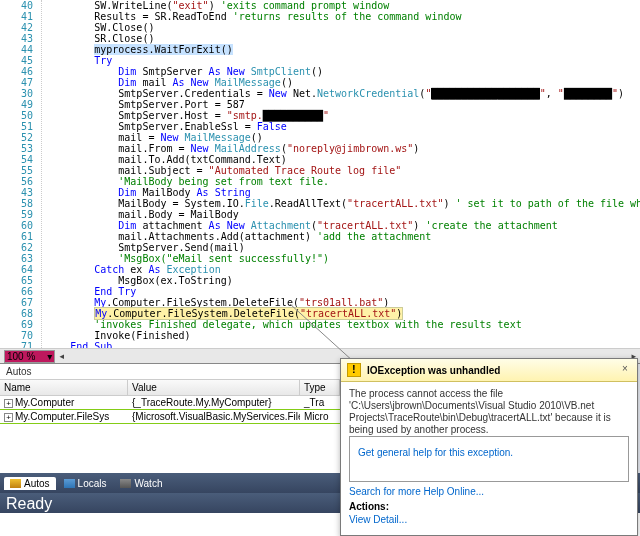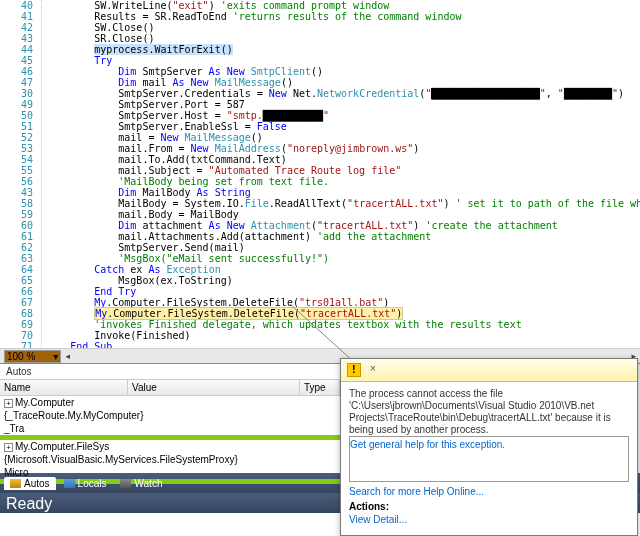--- a/index.html
+++ b/index.html
@@ -12,51 +12,51 @@
 .kw { color: #0000ff; }
 .str { color: #a31515; }
 .cm { color: #008000; }
 .ty { color: #2b91af; }
 .id { color: #000; }
 .redact { background: #000; color: #000; display: inline-block; }
 .hl1 { background: #c6e2ff; }
 .hl2 { background: #fff2a8; border: 1px solid #cc9; }
 .breakpoint-row { position: relative; }
 .zoom-bar { height: 15px; background: #e8e8e8; border-top: 1px solid #ccc; display: flex; align-items: center; font-family: 'Segoe UI', sans-serif; font-size: 10px; padding: 0 4px; gap: 4px; }
-.zoom-bar .combo { border: 1px solid #999; background: #a16207; padding: 0 2px; display: flex; align-items: center; gap: 18px; }
+.zoom-bar .combo { border: 1px solid #999; background: #be185d; padding: 0 2px; display: flex; align-items: center; gap: 12px; }
 .zoom-bar .arrow-left, .zoom-bar .arrow-right { color: #444; font-size: 9px; }
 .zoom-bar .spacer { flex: 1; }
 .autos-panel { height: 110px; border-top: 1px solid #888; background: #fff; font-family: 'Segoe UI', sans-serif; font-size: 10px; display: flex; flex-direction: column; width: 340px; }
 .autos-title { padding: 2px 6px; color: #333; }
 .autos-head { display: flex; border-top: 1px solid #ccc; border-bottom: 1px solid #ccc; background: linear-gradient(#fafafa,#e8e8e8); }
 .autos-head div { padding: 2px 4px; border-right: 1px solid #ccc; }
 .col-name { width: 128px; flex-shrink: 0; }
 .col-val { flex: 1; }
 .col-type { width: 40px; flex-shrink: 0; }
-.autos-row { display: flex; border-bottom: 5px solid #84cc16; flex-direction: column; }
+.autos-row { display: flex; border-bottom: 1px solid #84cc16; }
 .autos-row div { padding: 1px 4px; overflow: hidden; white-space: nowrap; }
 .autos-row .exp { display: inline-block; width: 9px; height: 9px; border: 1px solid #888; text-align: center; line-height: 7px; font-size: 8px; margin-right: 2px; }
 .tab-strip { height: 20px; background: linear-gradient(#4a5d7a,#364560); display: flex; align-items: center; padding-left: 4px; gap: 2px; font-family: 'Segoe UI', sans-serif; font-size: 10px; color: #fff; }
 .tab-strip .tab { padding: 1px 6px; display: flex; align-items: center; gap: 3px; }
 .tab-strip .tab.active { background: #fff; color: #000; border-radius: 2px 2px 0 0; }
 .tab-strip .ico { width: 11px; height: 9px; display: inline-block; }
 .ico-autos { background: linear-gradient(#f0c030,#c08010); }
 .ico-locals { background: linear-gradient(#5b9bd5,#2e75b6); }
 .ico-watch { background: linear-gradient(#888,#555); }
 .status-bar { height: 20px; background: linear-gradient(#4a5d7a,#364560); color: #fff; font-family: 'Segoe UI', sans-serif; font-size: 16px; padding: 2px 6px; }
 .exception-popup { position: absolute; right: 2px; top: 358px; width: 298px; background: #fff; border: 1px solid #7a7a7a; font-family: 'Segoe UI', sans-serif; font-size: 10px; box-shadow: 0 2px 6px rgba(0,0,0,.3); }
 .ex-head { background: linear-gradient(#fffde7,#fff3b0); border-bottom: 1px solid #d0c060; padding: 4px 6px; display: flex; align-items: center; gap: 6px; }
 .ex-head .warn { width: 14px; height: 14px; background: #ffcb00; border: 1px solid #c49b00; position: relative; }
 .ex-head .warn::after { content: "!"; position: absolute; left: 4px; top: -1px; font-weight: bold; color: #000; font-size: 11px; }
 .ex-head .title { font-weight: bold; flex: 1; }
 .ex-head .close { width: 12px; height: 12px; text-align: center; line-height: 10px; color: #555; cursor: pointer; }
 .ex-body { padding: 6px 8px 8px 8px; }
 .ex-body .msg { color: #333; line-height: 12px; }
 .ex-body .section { font-weight: bold; margin: 4px 0 2px 0; }
-.ex-body .tipsbox { border: 1px solid #999; height: 46px; padding: 0; margin-bottom: 4px; overflow: auto; }
+.ex-body .tipsbox { border: 1px solid #999; height: 46px; padding: 8px; margin-bottom: 4px; overflow: auto; }
 .ex-body a { color: #0066cc; text-decoration: none; display: block; margin: 2px 0; }
 .callout-line { position: absolute; left: 290px; top: 304px; width: 64px; height: 58px; pointer-events: none; }
 .bottom-row { display: flex; height: 110px; }
 .bottom-spacer { flex: 1; background: #e8ecf3; border-top: 1px solid #888; }
 </style>
 </head>
 <body>
 
 <div class="editor">
   <div class="gutter" id="gutter">
@@ -146,20 +146,21 @@
   </div>
 <div class="status-bar"><span>Ready</span></div>
 
 <svg class="callout-line">
     <line x1="0" y1="0" x2="64" y2="58" stroke="#888" stroke-width="1"></line>
   </svg>
 
 <div class="exception-popup">
   <div class="ex-head">
     <span class="warn"></span>
+    <span class="title">IOException was unhandled</span>
     <span class="close">×</span>
   </div>
   <div class="ex-body">
     <div class="msg">The process cannot access the file 'C:\Users\jbrown\Documents\Visual Studio 2010\VB.net Projects\TraceRoute\bin\Debug\tracertALL.txt' because it is being used by another process.</div>
     <div class="tipsbox">
       <a href="#">Get general help for this exception.</a>
     </div>
     <a href="#">Search for more Help Online...</a>
     <div class="section">Actions:</div>
     <a href="#">View Detail...</a>

